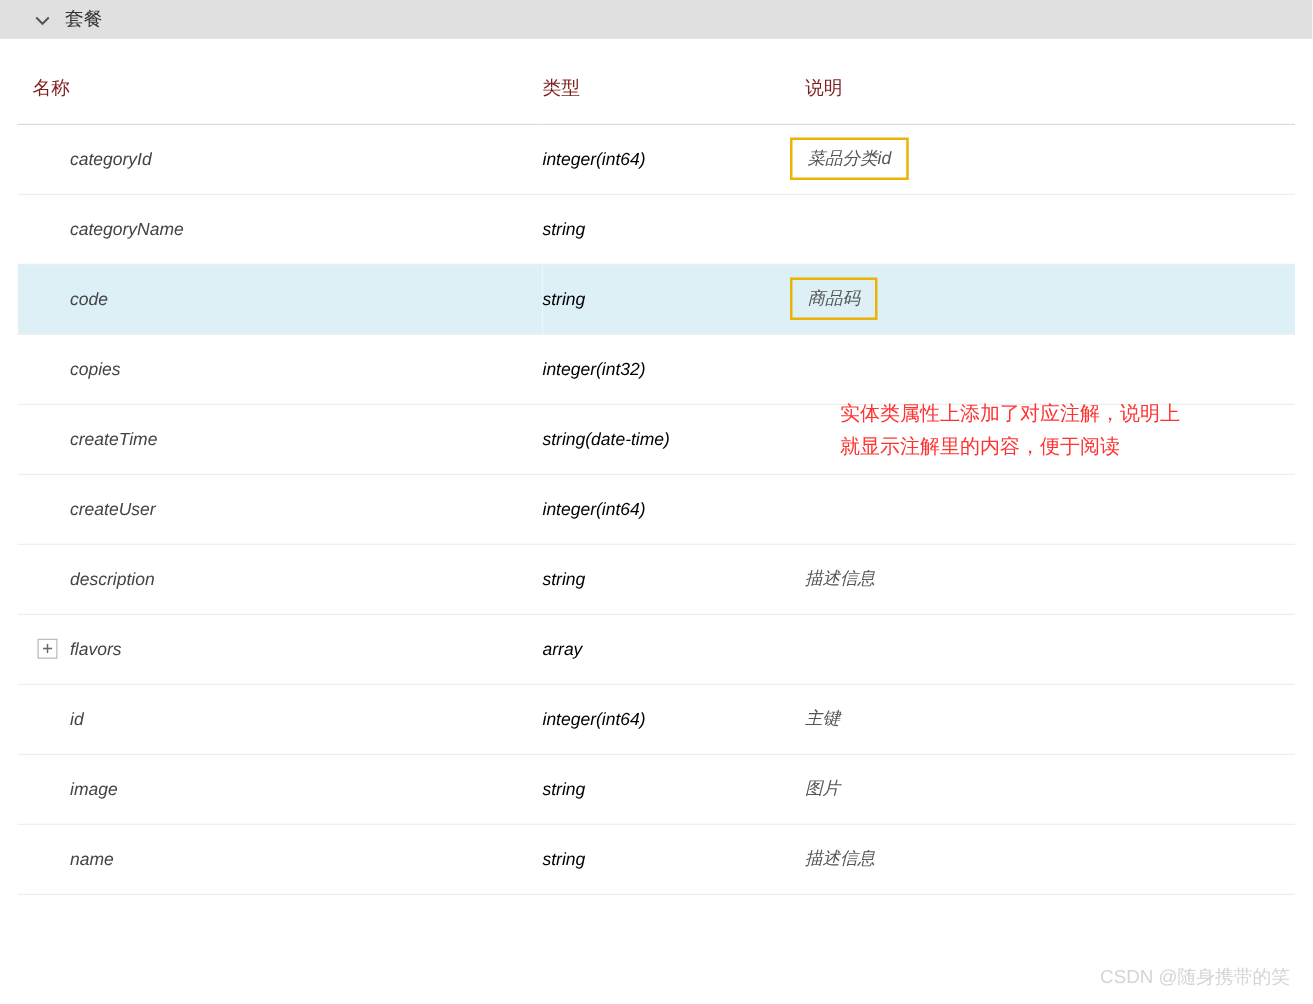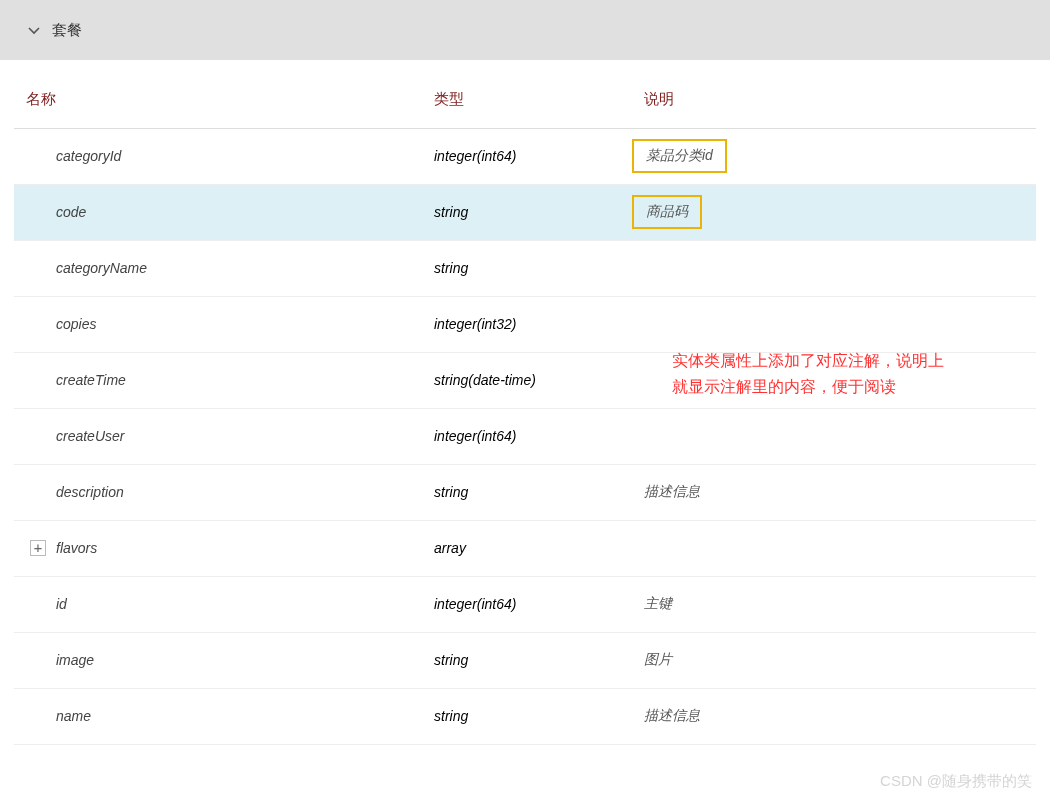--- a/index.html
+++ b/index.html
@@ -8,21 +8,21 @@
       box-sizing: border-box;
     }
     body {
       font-family: -apple-system, "PingFang SC", "Hiragino Sans GB", "Microsoft YaHei", sans-serif;
       font-size: 14px;
       color: #555;
       background: #fff;
     }
     .header-bar {
       background: #e0e0e0;
-      height: 60px;
+      height: 31px;
       display: flex;
       align-items: center;
       padding-left: 28px;
     }
     .chevron-down {
       display: inline-block;
       width: 10px;
       height: 10px;
       margin-right: 14px;
       position: relative;
@@ -150,29 +150,29 @@
         <th class="col-type">类型</th>
         <th class="col-desc">说明</th>
       </tr>
     </thead>
     <tbody id="table-body">
     <tr class="table-row">
           <td class="name-cell"><span>categoryId</span></td>
           <td class="type-cell"><span>integer(int64)</span></td>
           <td class="desc-cell"><span class="red-box">菜品分类id</span></td>
         </tr>
+        <tr class="table-row">
+          <td class="name-cell"><span>categoryName</span></td>
+          <td class="type-cell"><span>string</span></td>
+          <td class="desc-cell"><span></span></td>
+        </tr>
         <tr class="table-row row-highlight">
           <td class="name-cell"><span>code</span></td>
           <td class="type-cell"><span>string</span></td>
           <td class="desc-cell"><span class="red-box">商品码</span></td>
-        </tr>
-        <tr class="table-row">
-          <td class="name-cell"><span>categoryName</span></td>
-          <td class="type-cell"><span>string</span></td>
-          <td class="desc-cell"><span></span></td>
         </tr>
         <tr class="table-row">
           <td class="name-cell"><span>copies</span></td>
           <td class="type-cell"><span>integer(int32)</span></td>
           <td class="desc-cell"><span></span></td>
         </tr>
         <tr class="table-row">
           <td class="name-cell"><span>createTime</span></td>
           <td class="type-cell"><span>string(date-time)</span></td>
           <td class="desc-cell"><span></span></td>

